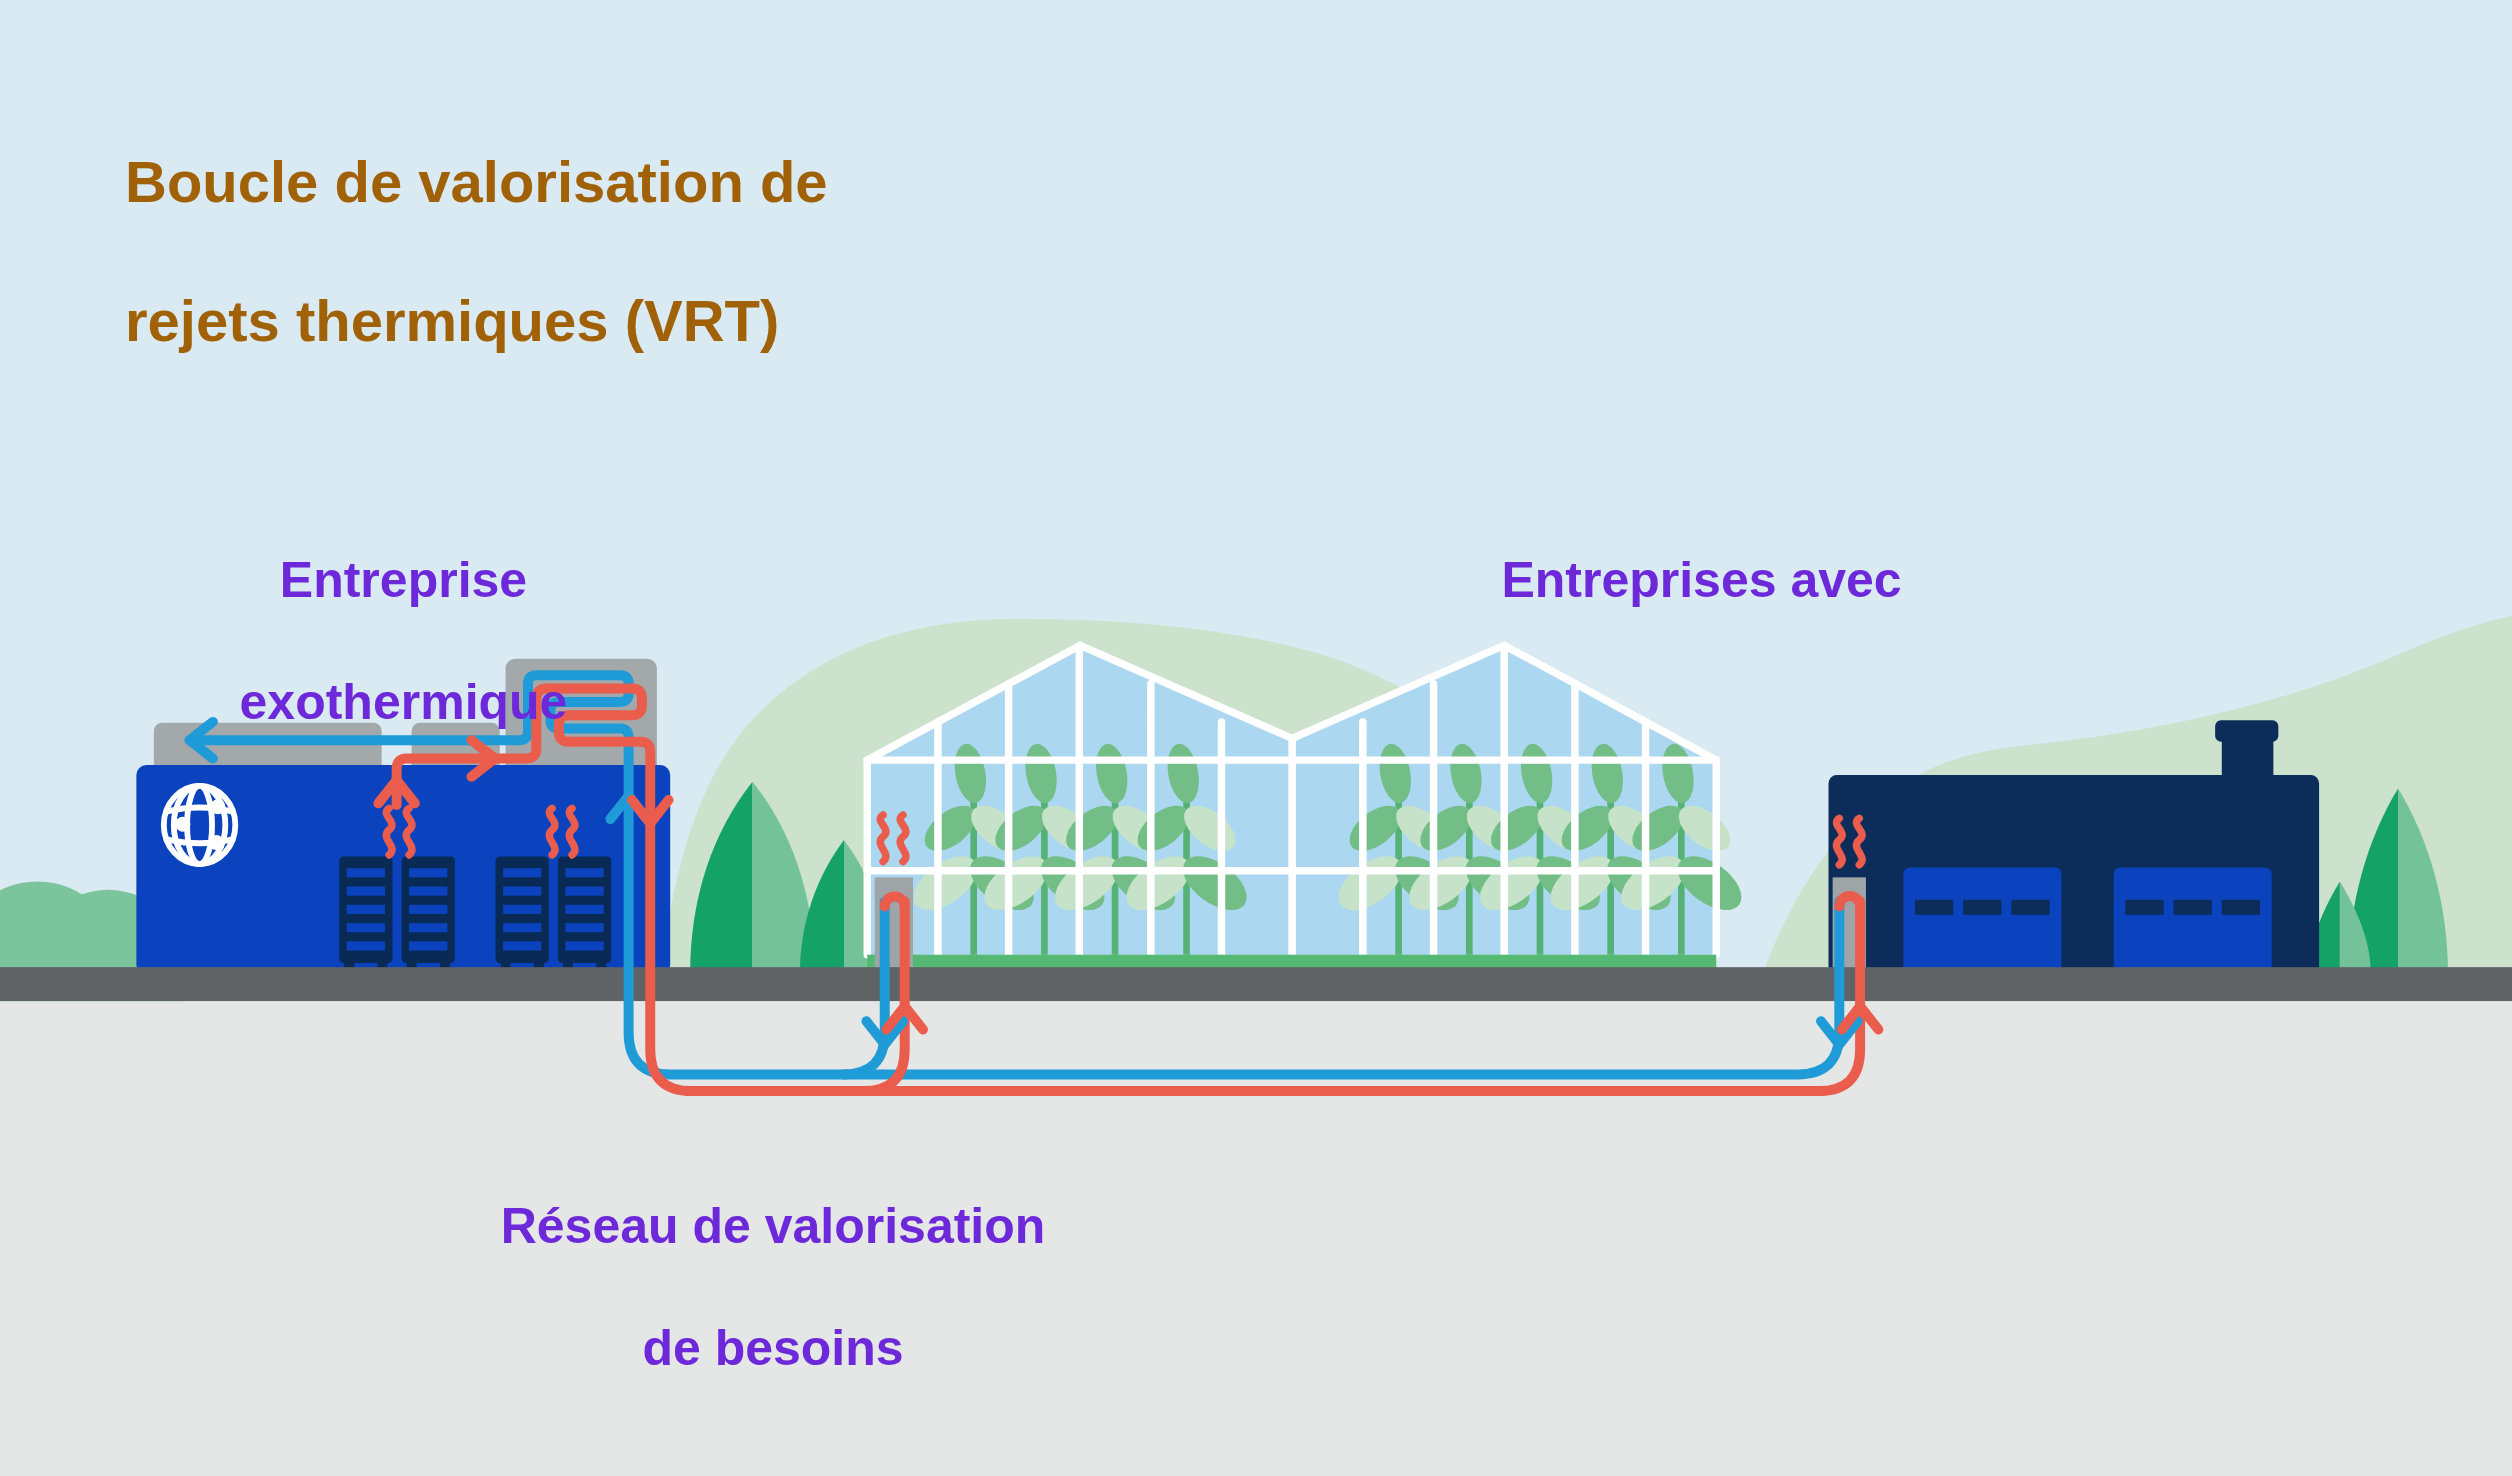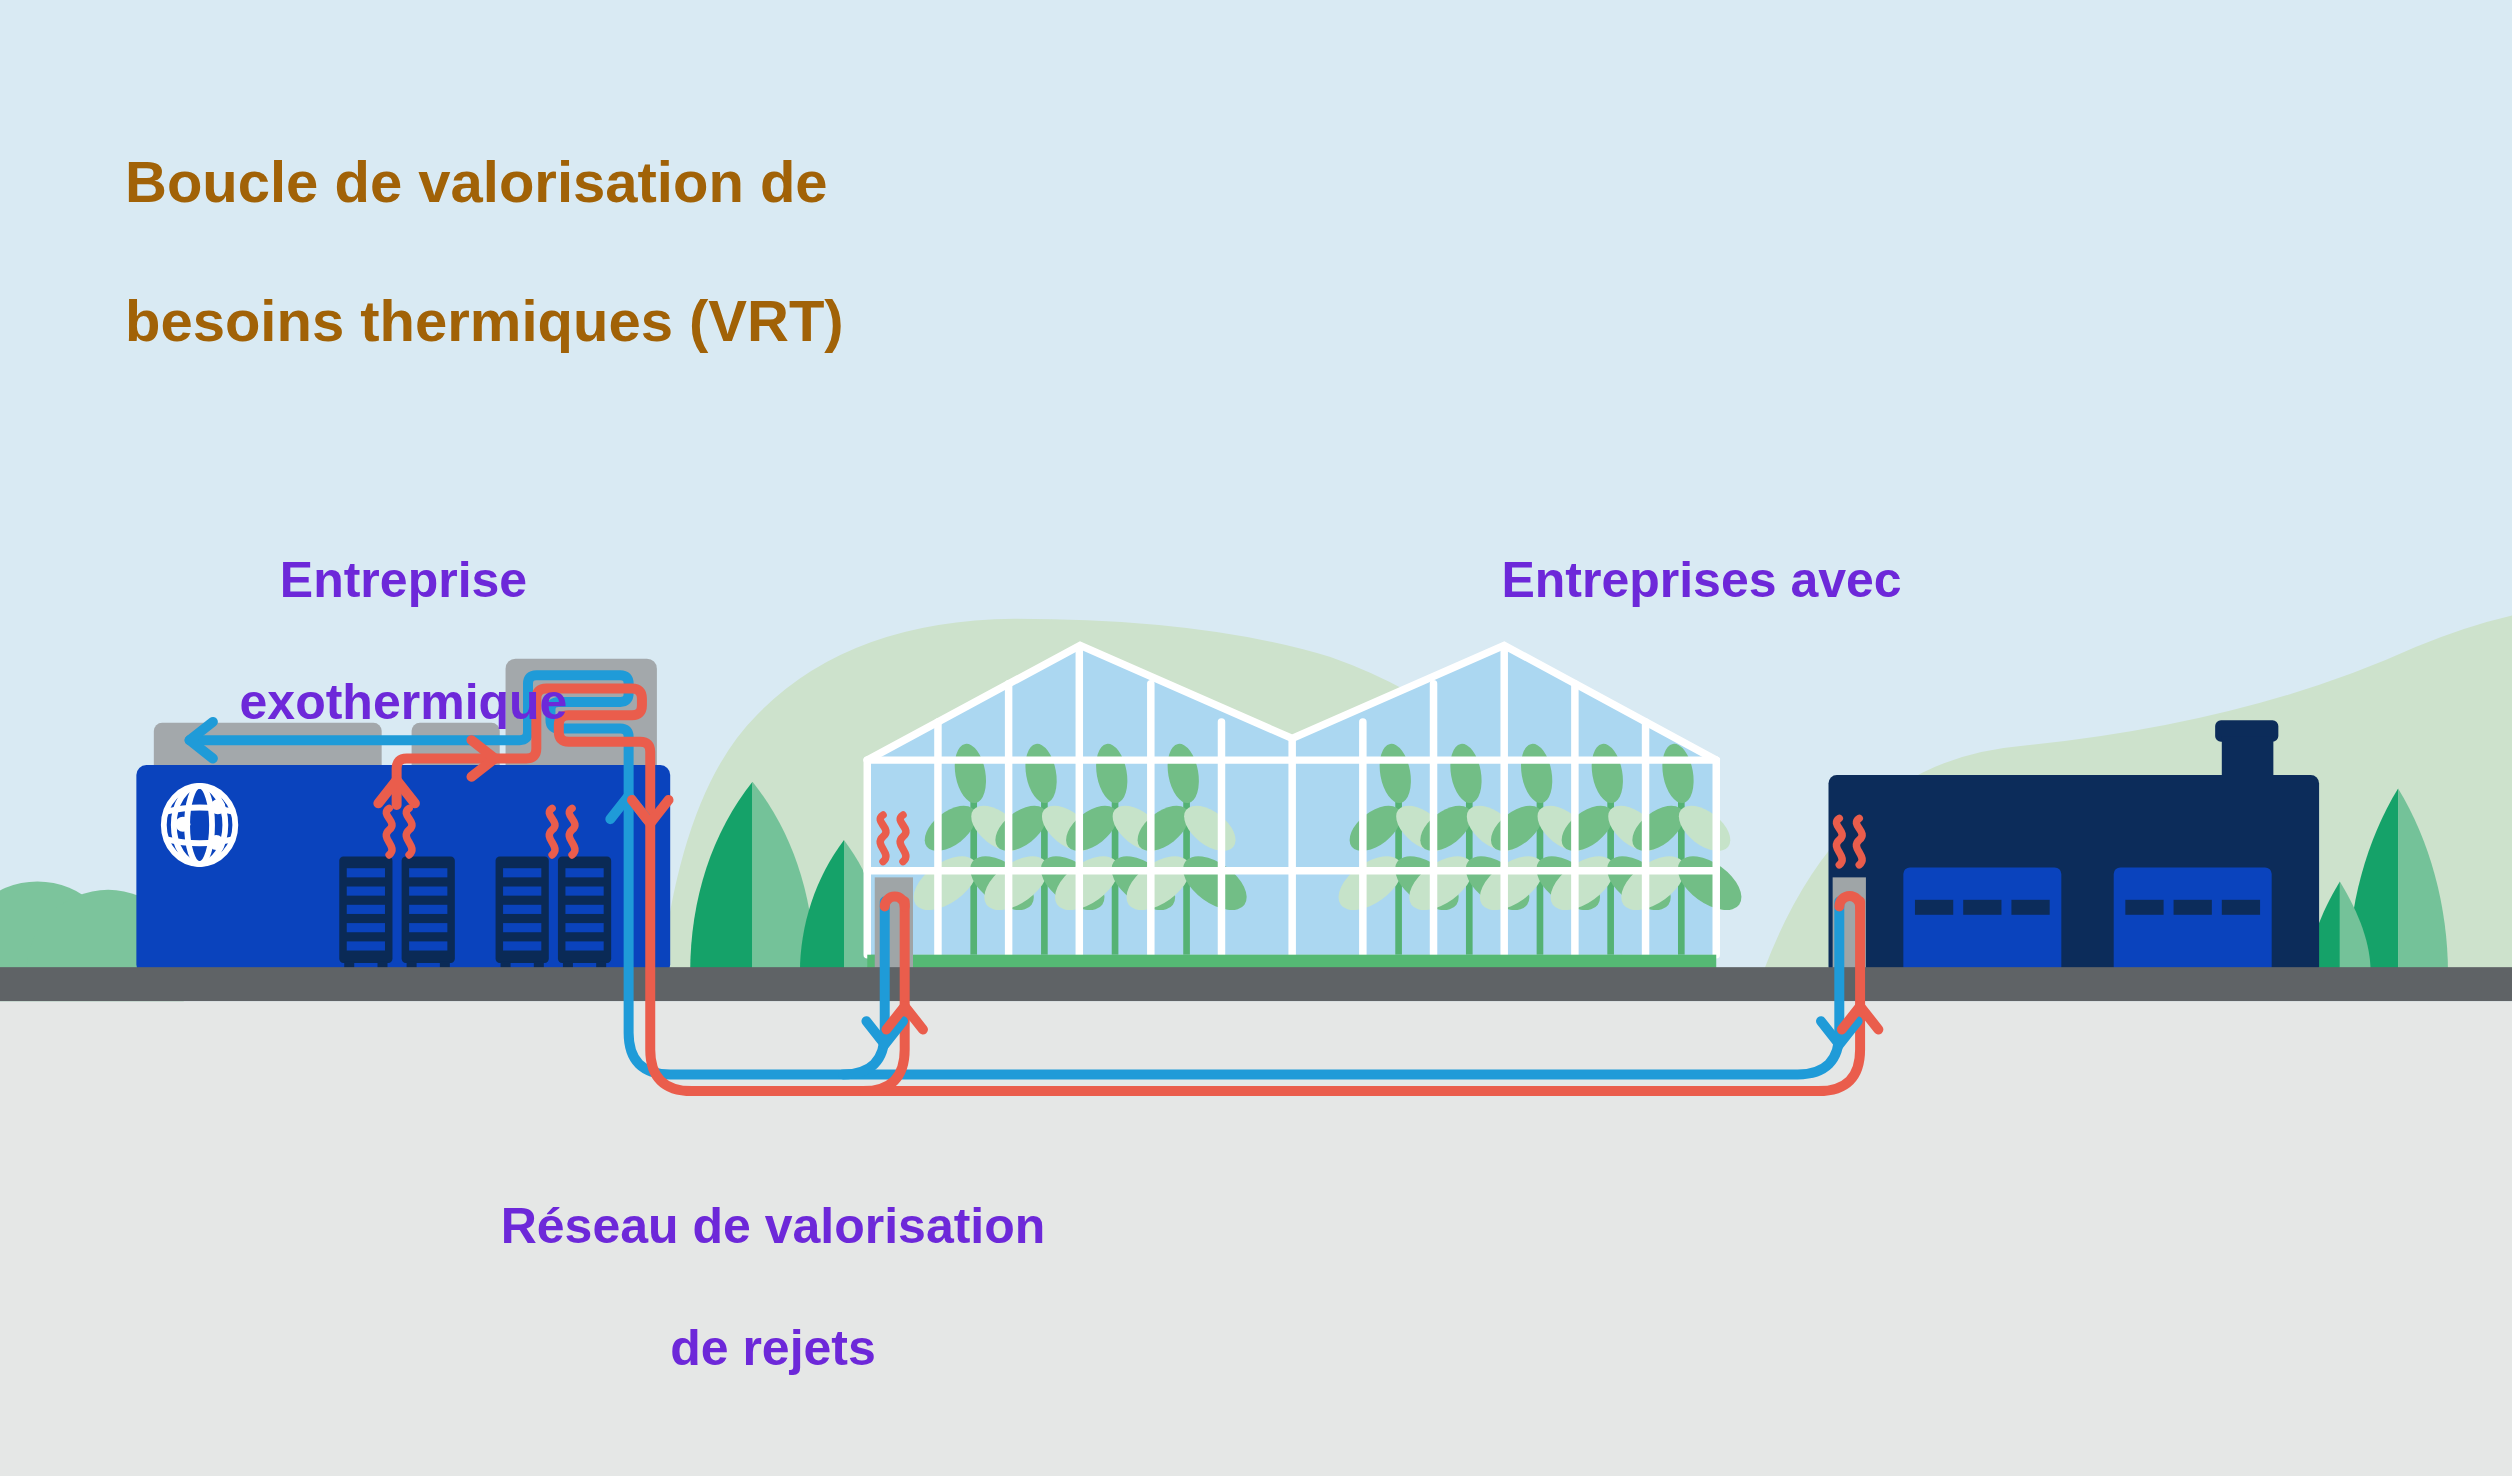--- a/index.html
+++ b/index.html
@@ -203,29 +203,29 @@
       <use href="#sq" x="1062" y="1036"></use>
       <use href="#sq" x="1086" y="1036"></use>
       <use href="#sq" x="2212" y="1040"></use>
       <use href="#sq" x="2236" y="1040"></use>
     </g>
   </g>
 </svg>
 
 <div class="txt title">
   <span class="line">Boucle de valorisation de</span>
-  <span class="line">besoins thermiques (VRT)</span>
+  <span class="line">rejets thermiques (VRT)</span>
 </div>
 
 <div class="txt lbl lbl-exo">
   <span class="line">Entreprise</span>
   <span class="line">exothermique</span>
 </div>
 
 <div class="txt lbl lbl-needs">
   <span class="line">Entreprises avec</span>
 </div>
 
 <div class="txt lbl lbl-network">
   <span class="line">Réseau de valorisation</span>
-  <span class="line">de rejets</span>
+  <span class="line">de besoins</span>
 </div>
 
 
 </body></html>

